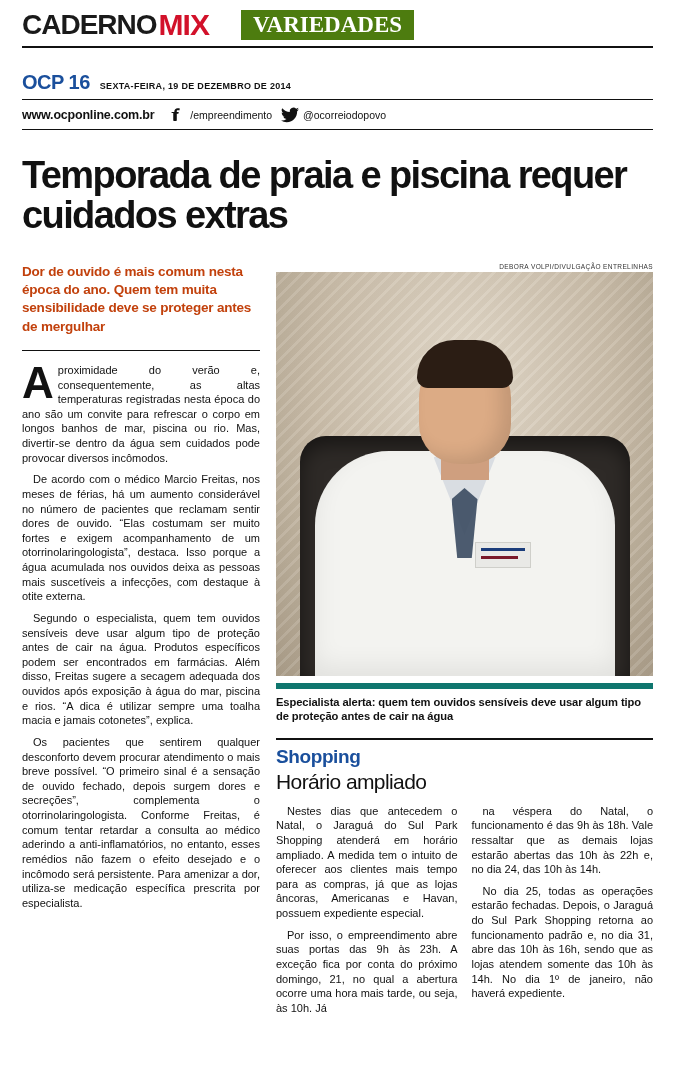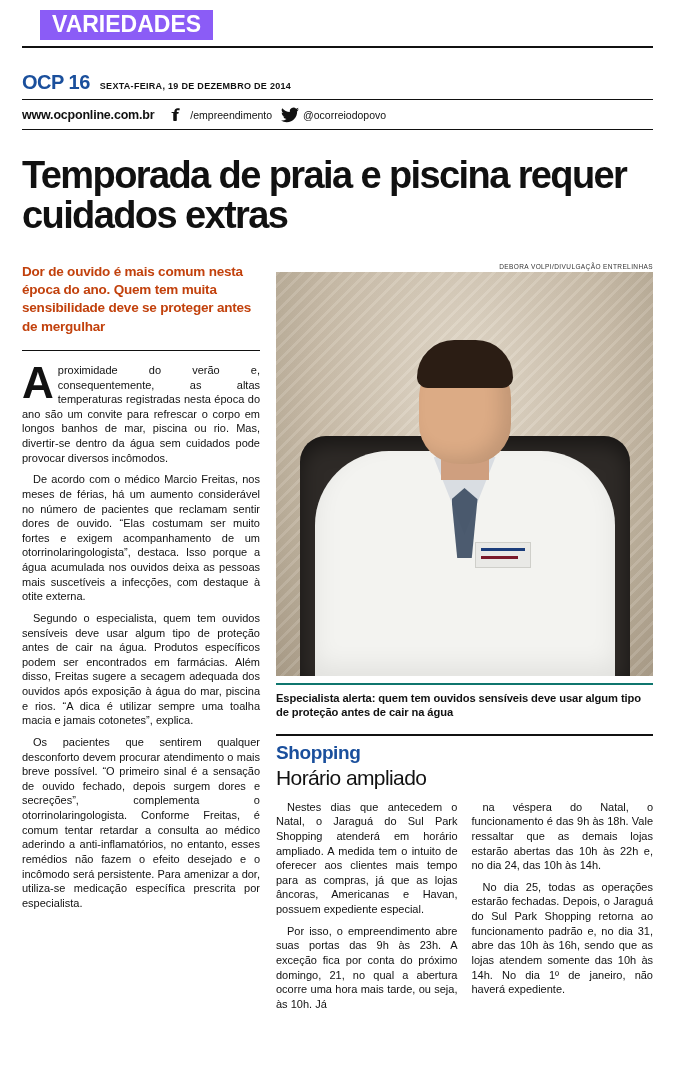--- a/index.html
+++ b/index.html
@@ -41,28 +41,29 @@
   .logo-mix {
     font-family: "Liberation Sans", sans-serif;
     font-weight: bold;
     font-size: 30px;
     letter-spacing: -1px;
     color: #d2112a;
     line-height: 1;
     margin-left: 2px;
   }
   .variedades {
-    background: #8b5cf6;
+    background: #4d7c0f;
     color: #fff;
     font-weight: bold;
     font-size: 23px;
     letter-spacing: 0px;
     padding: 3px 12px 4px 12px;
     line-height: 1;
     margin-left: 18px;
+    font-family: Liberation Serif, serif;
   }
   .rule-top {
     border-top: 2px solid #111;
     margin-top: 6px;
   }
   .secondline {
     display: flex;
     align-items: baseline;
     gap: 10px;
     padding-top: 23px;
@@ -254,21 +255,21 @@
     border: 1px solid #cfcfca;
   }
   .photo .badge i {
     display: block;
     height: 3px; margin: 5px 5px 0 5px;
     background: #1a3c7a;
   }
   .photo .badge i:nth-child(2) { background:#7a1a2a; width: 70%; }
 
   .caption {
-    border-top: 2px solid #0f766e;
+    border-top: 6px solid #0f766e;
     margin-top: 7px;
     padding-top: 6px;
     font-size: 11.2px;
     font-weight: bold;
     line-height: 1.28;
     letter-spacing: -0.1px;
     color: #111;
   }
 
   
@@ -296,20 +297,24 @@
     gap: 14px;
   }
   .two-col .c { flex: 1; }
 </style>
 </head>
 <body>
 
 <div class="page">
 
   <div class="masthead">
+    <div class="logo-block">
+      <span class="logo-caderno">CADERNO</span>
+        <span class="logo-mix">MIX</span>
+    </div>
     <div class="variedades">VARIEDADES</div>
   </div>
 
   <div class="rule-top"></div>
 
   <div class="secondline">
     <span class="ocp">OCP 16</span>
     <span class="dateline">SEXTA-FEIRA, 19 DE DEZEMBRO DE 2014</span>
   </div>
 

